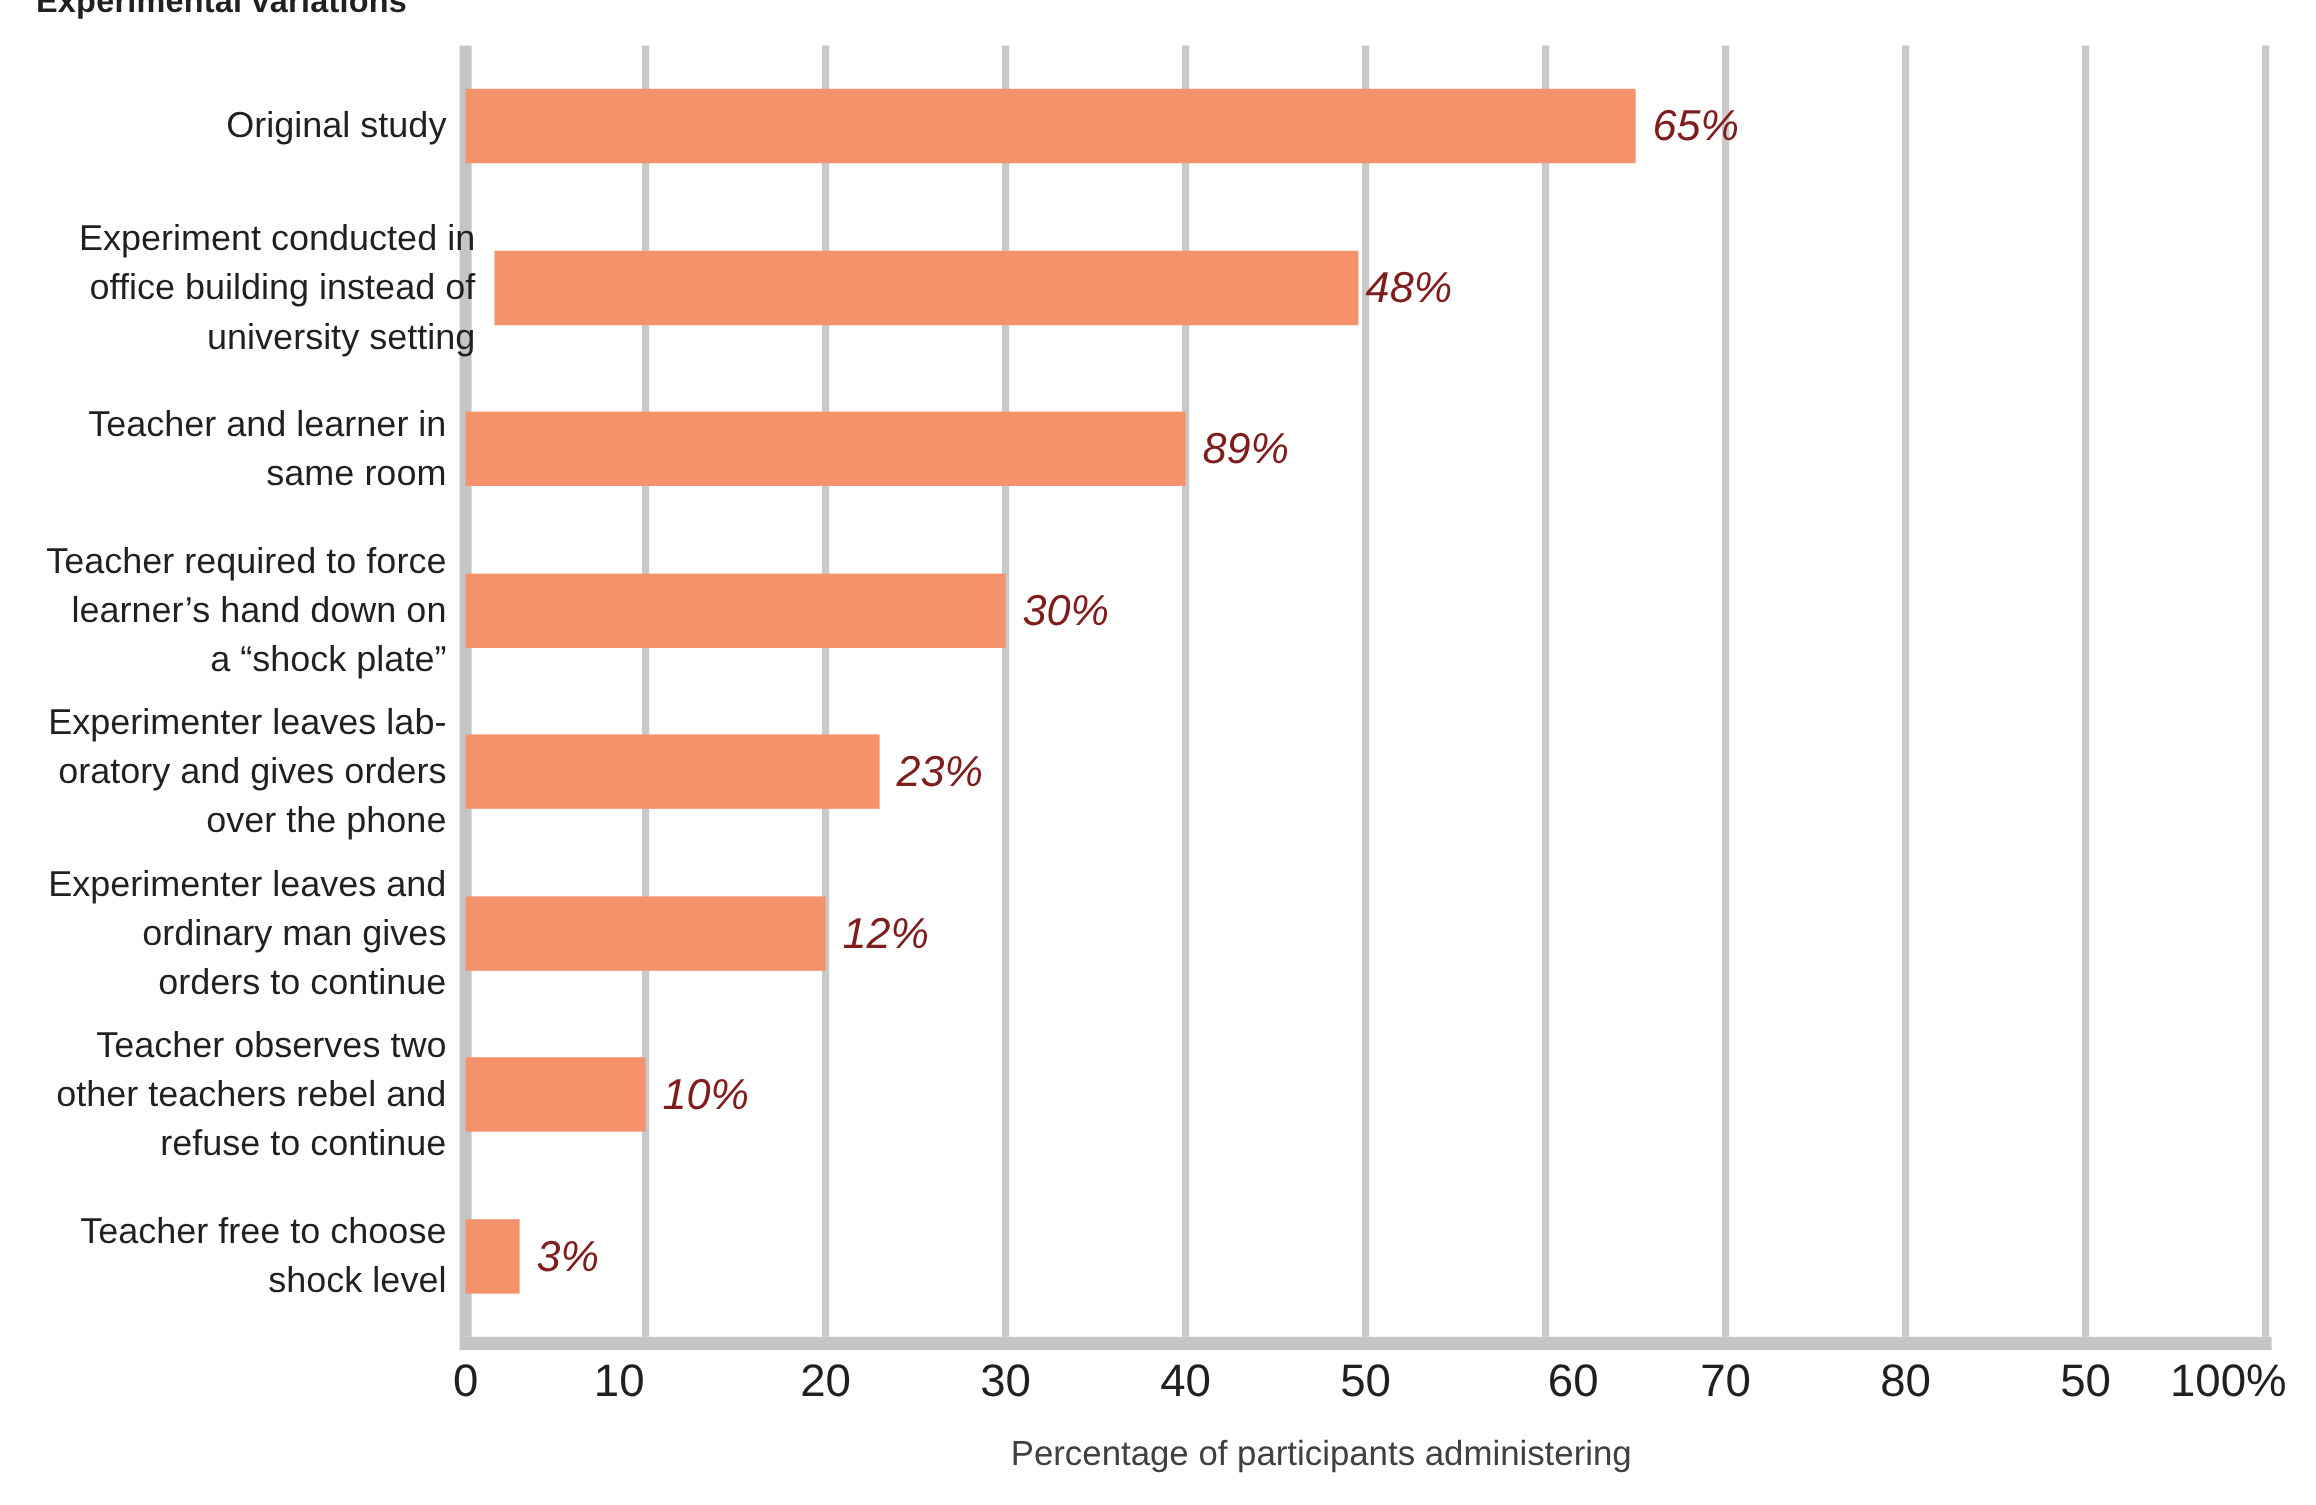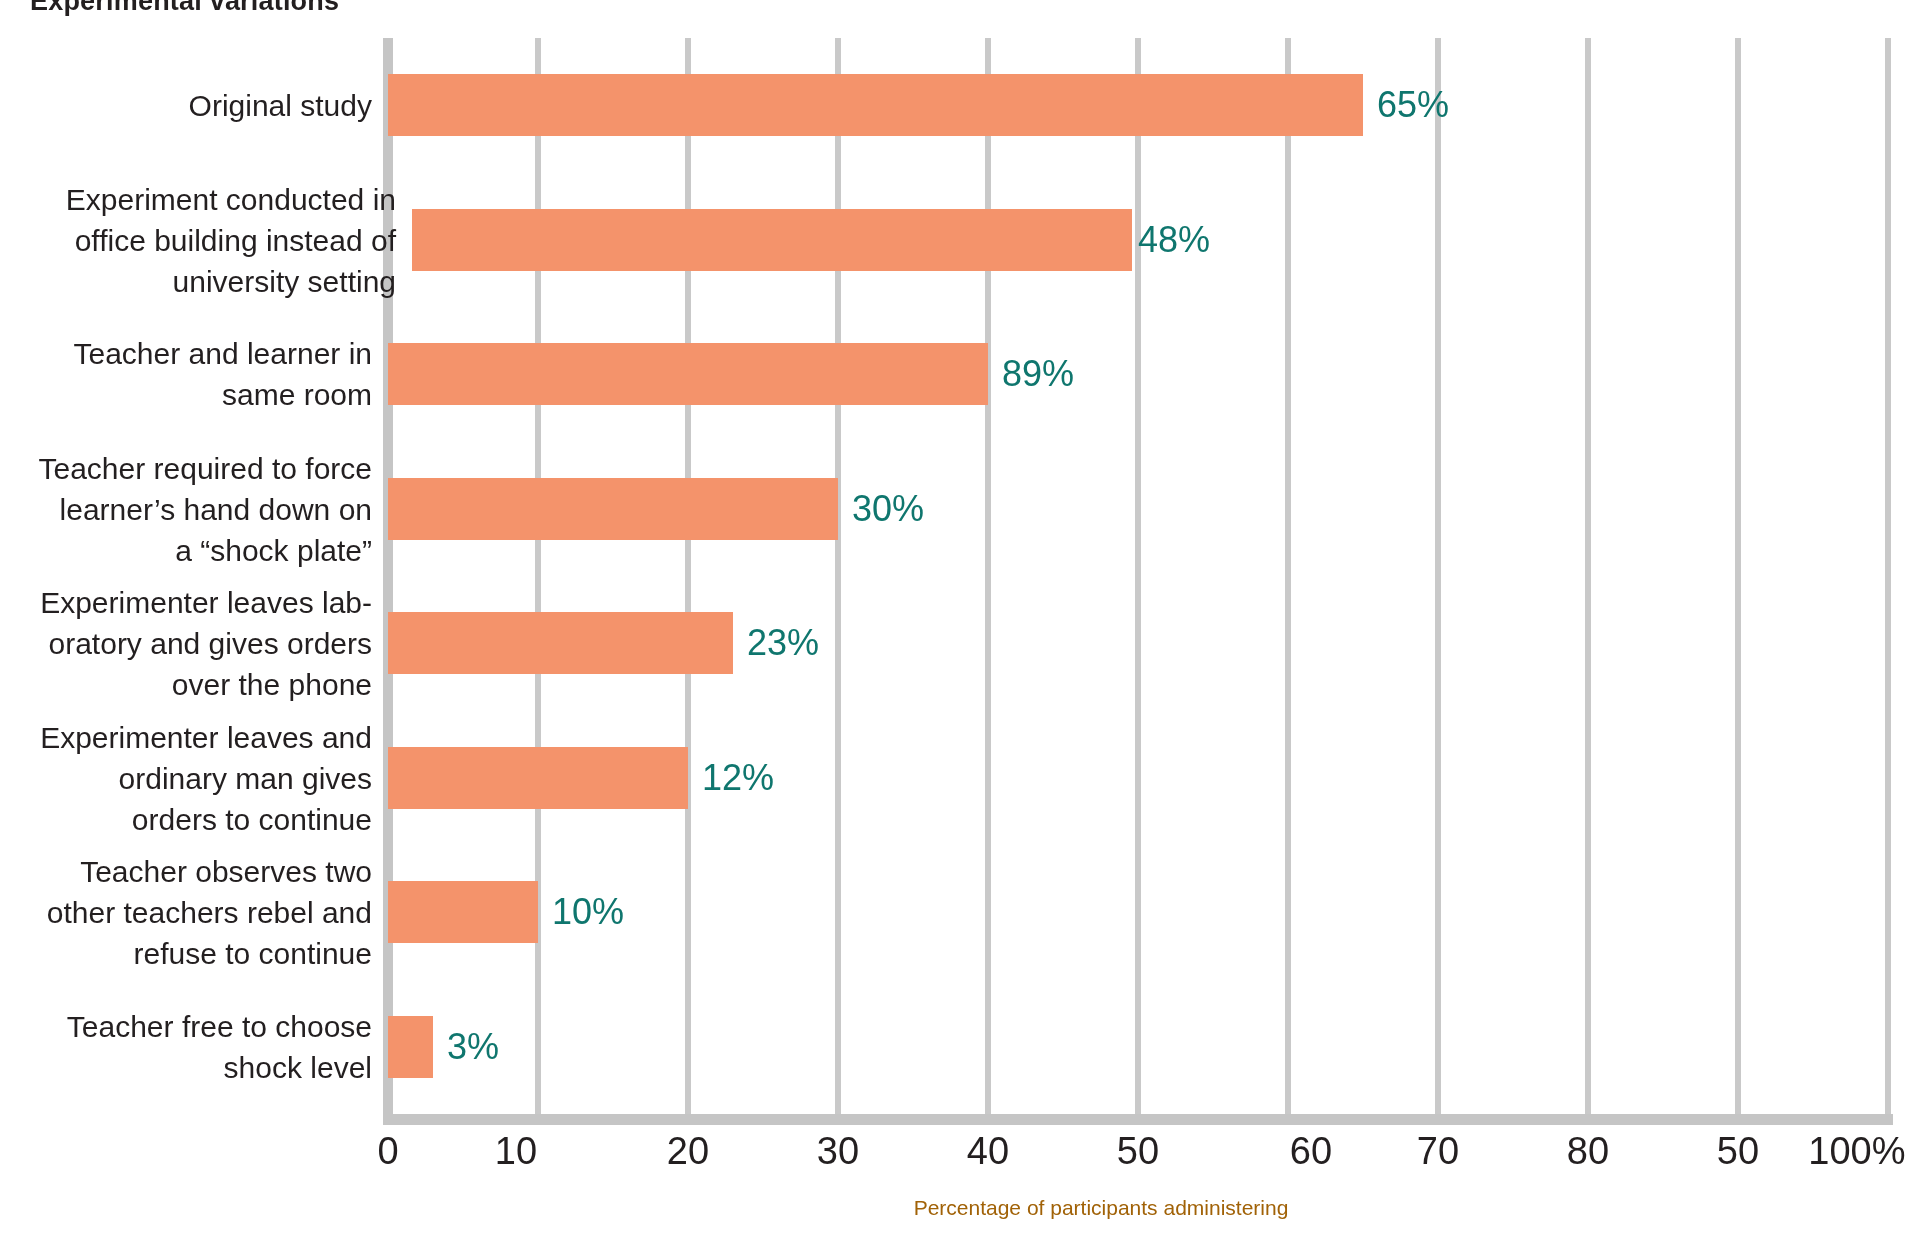--- a/index.html
+++ b/index.html
@@ -89,22 +89,23 @@
   .bar {
     position: absolute;
     left: 388px;
     background: #f4936b;
     height: 100%;
   }
   .bar-value {
     position: absolute;
     font-size: 36px;
     line-height: 1;
-    color: #0f766e;
+    color: #7f1d1d;
     white-space: nowrap;
+    font-style: italic;
   }
 
   
   #xticks {
     position: absolute;
     left: 0;
     top: 1128px;
     width: 1930px;
     height: 56px;
   }
@@ -118,22 +119,22 @@
     white-space: nowrap;
   }
   .xtick.last { transform: translateX(-82%); }
 
   #xlabel {
     position: absolute;
     left: 0;
     top: 1196px;
     width: 1930px;
     text-align: center;
-    font-size: 21px;
-    color: #a16207;
+    font-size: 29px;
+    color: #404040;
   }
   #xlabel .inner {
     display: inline-block;
     margin-left: 272px;
   }
 </style>
 </head>
 <body>
 
 <div id="chart-title">Experimental variations</div>

